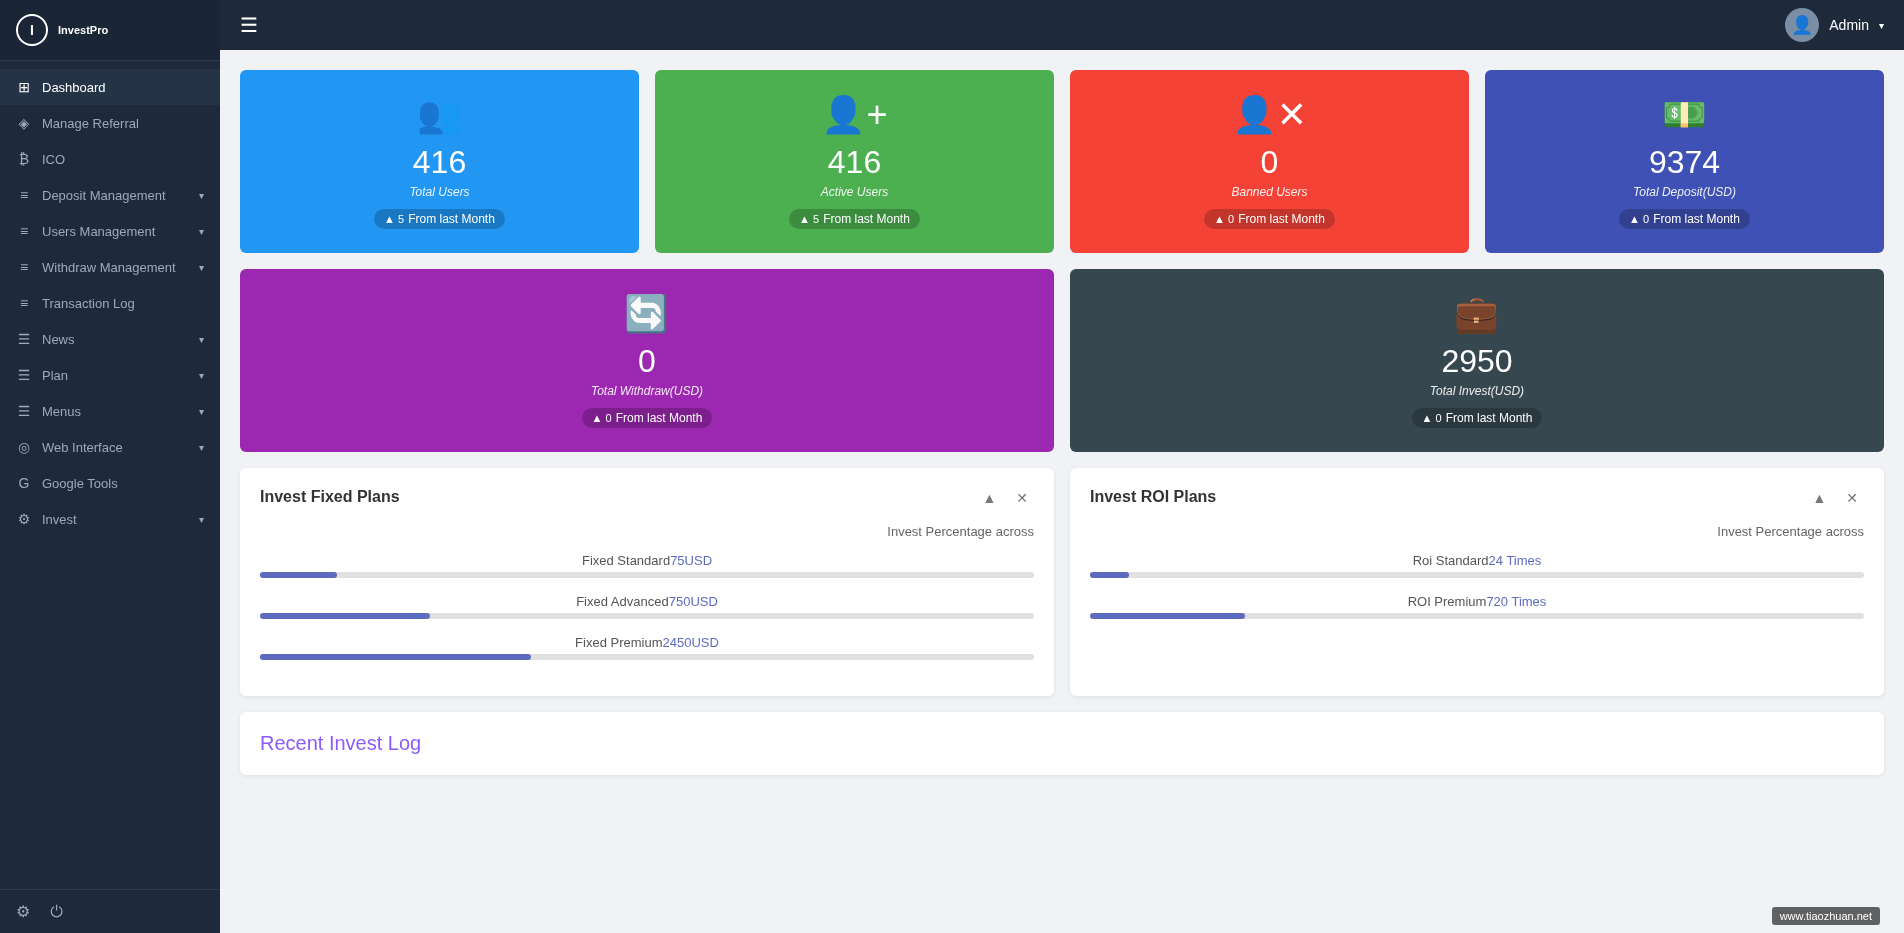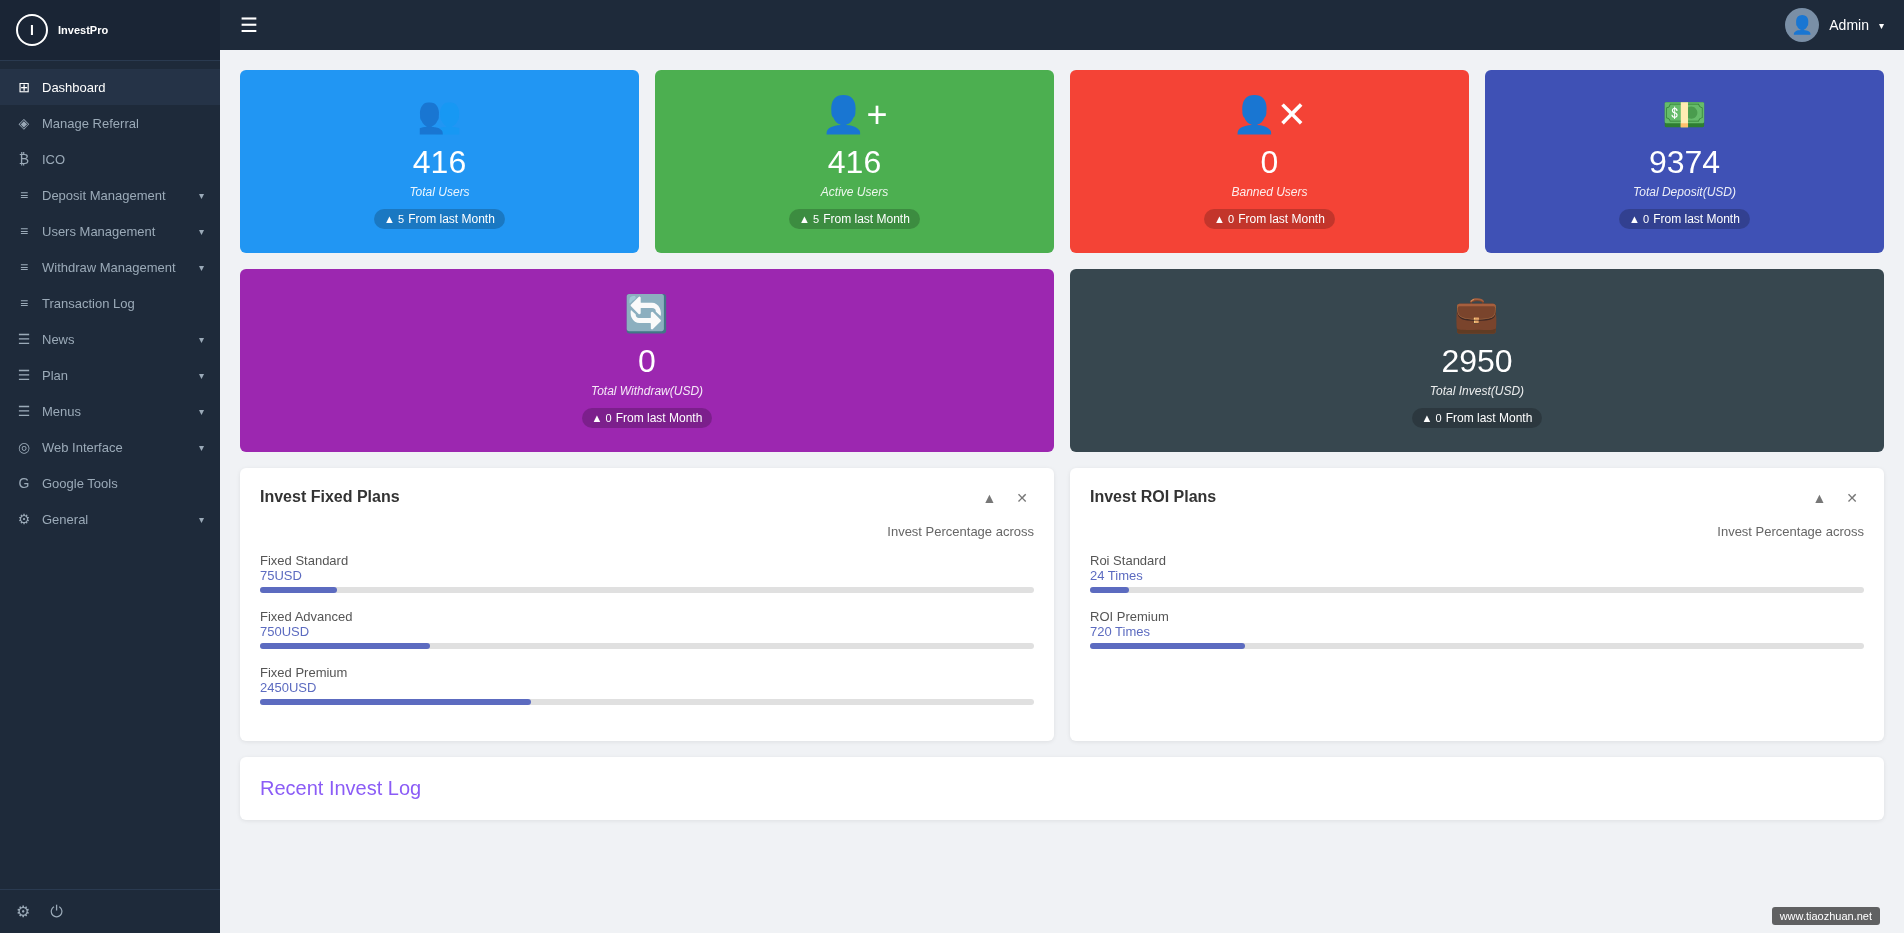--- a/index.html
+++ b/index.html
@@ -117,21 +117,21 @@
     }
     .plan-card-header {
       display: flex; align-items: flex-start; justify-content: space-between;
       margin-bottom: 16px;
     }
     .plan-card-title { font-size: 16px; font-weight: 600; color: #333; }
     .plan-card-controls { display: flex; gap: 8px; }
     .plan-ctrl-btn { background: none; border: none; cursor: pointer; color: #777; font-size: 14px; padding: 2px 6px; }
     .plan-subtitle { font-size: 13px; color: #666; margin-bottom: 14px; text-align: right; }
     .plan-item { margin-bottom: 16px; }
-    .plan-item-row { display: flex; justify-content: center; margin-bottom: 4px; flex-direction: column; }
+    .plan-item-row { display: flex; justify-content: center; margin-bottom: 4px; }
     .plan-item-name { font-size: 13px; color: #555; }
     .plan-item-value { font-size: 13px; color: #5c6bc0; font-weight: 500; }
     .plan-bar-bg { height: 6px; background: #e0e0e0; border-radius: 3px; }
     .plan-bar-fill { height: 6px; background: #5c6bc0; border-radius: 3px; }
 
     
     .recent-log-card {
       background: #fff;
       border-radius: 6px;
       padding: 20px;
@@ -211,21 +211,21 @@
     <span class="nav-label">Web Interface</span>
     <span class="nav-arrow">▾</span>
   </div>
       <div class="nav-item">
     <span class="nav-icon">G</span>
     <span class="nav-label">Google Tools</span>
 
   </div>
       <div class="nav-item">
     <span class="nav-icon">⚙</span>
-    <span class="nav-label">General</span>
+    <span class="nav-label">Invest</span>
     <span class="nav-arrow">▾</span>
   </div>
     </nav>
   <div class="sidebar-footer">
     <span class="footer-icon">⚙</span>
     <span class="footer-icon">⏻</span>
   </div>
 </aside>
 
 <div class="main-area">

